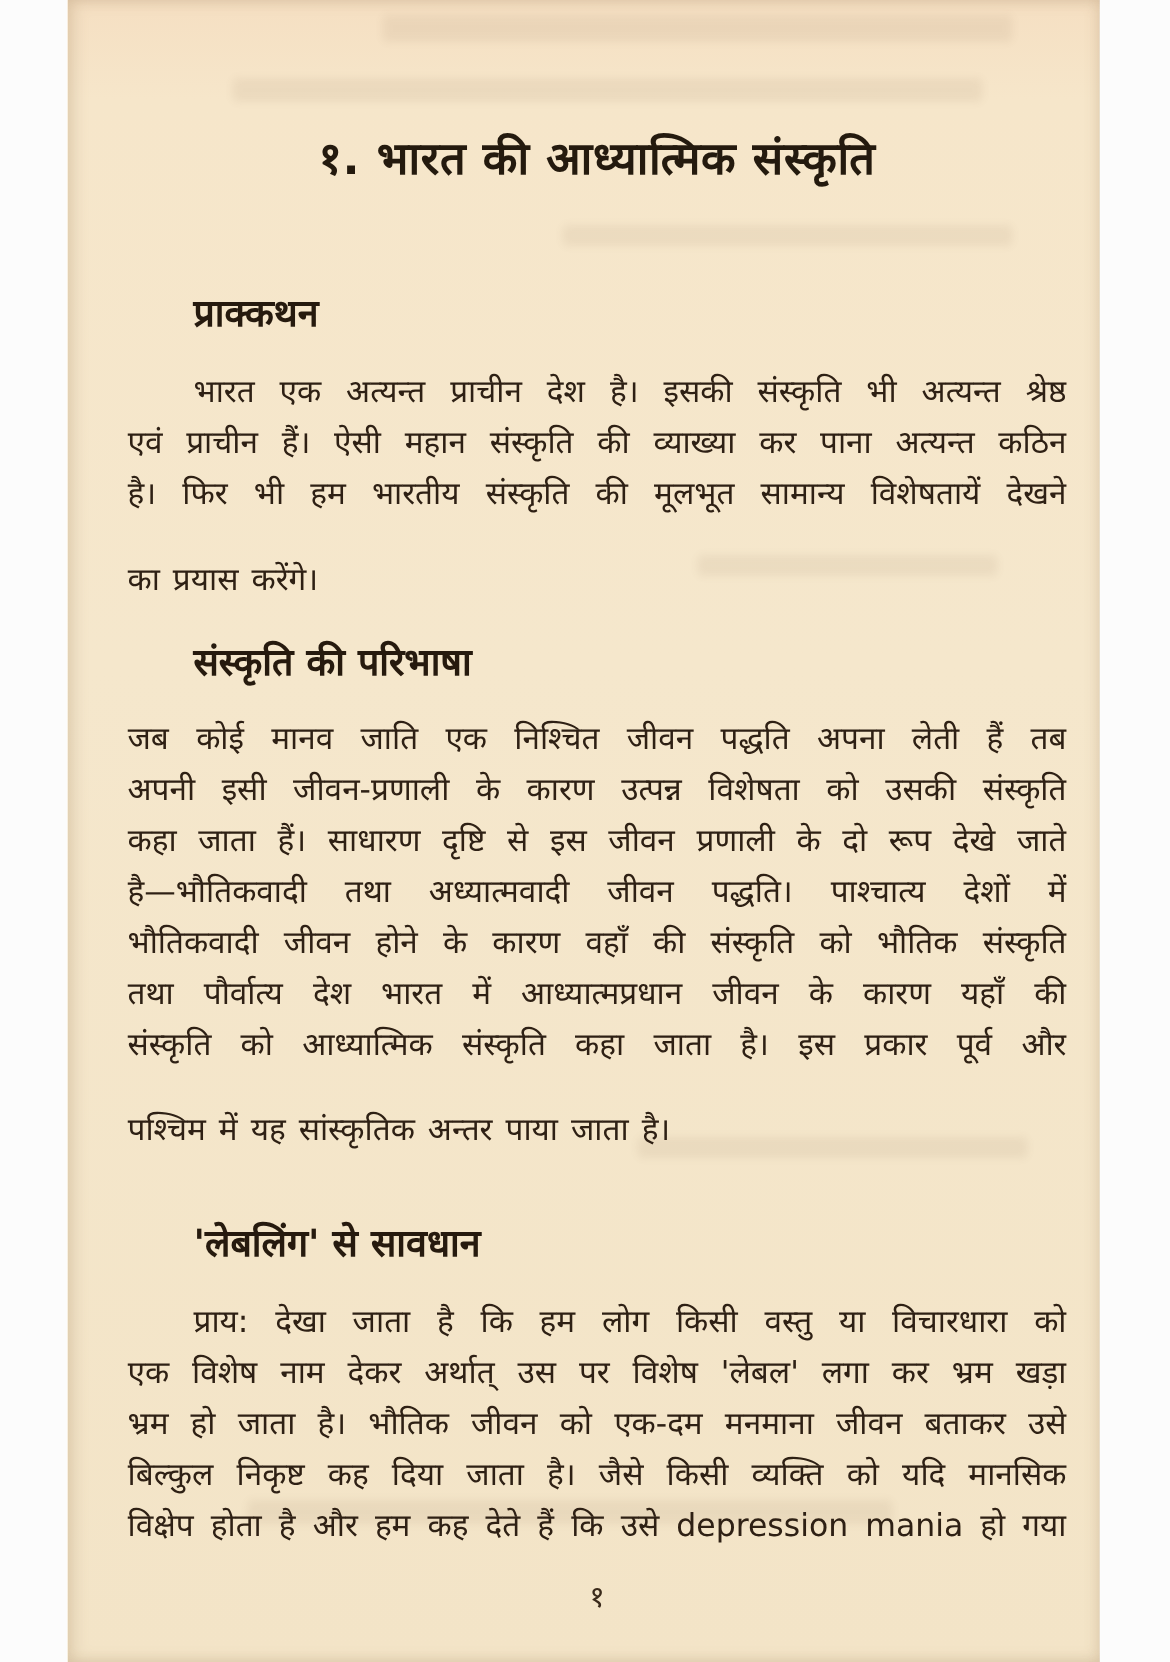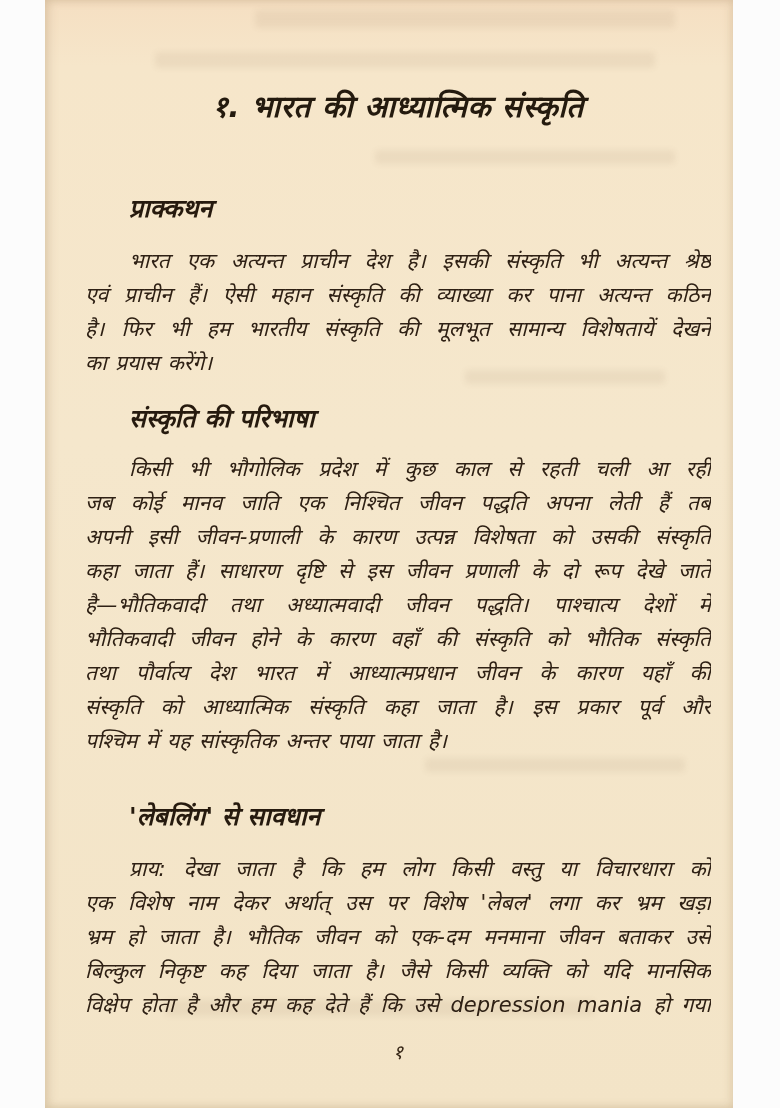--- a/index.html
+++ b/index.html
@@ -6,21 +6,20 @@
     margin: 0; padding: 0;
     width: 780px; height: 1108px;
     background: #fcfcfc;
     overflow: hidden;
     font-family: "DejaVu Sans", sans-serif;
   }
   .scan-wrap {
     position: relative;
     width: 780px; height: 1108px;
     background: #fcfcfc;
-    font-style: italic;
   }
   .paper {
     position: absolute;
     left: 45px; top: 0;
     width: 688px; height: 1108px;
     background: linear-gradient(180deg, #f5dfc2 0%, #f6e6ca 6%, #f5e7cc 40%, #f3e4c7 100%);
     box-shadow: inset 4px 0 10px rgba(160,130,95,0.25), inset -3px 0 8px rgba(170,140,100,0.18);
     color: #2e2014;
   }
   
@@ -64,21 +63,21 @@
     font-size: 21px;
     line-height: 34px;
     height: 34px;
     overflow: hidden;
     text-align: justify;
     text-align-last: justify;
     word-spacing: 2px;
     color: #2e2014;
   }
   .line.indent { padding-left: 44px; }
-  .line.end { text-align-last: left; }
+  .line.end { text-align-last: left; margin-top: 23px; }
   .page-number {
     margin-top: 16px;
     text-align: center;
     font-size: 20px;
     color: #3a2a1a;
   }
 </style>
 </head>
 <body>
 
@@ -99,21 +98,20 @@
       <div class="section-heading h1-gap">प्राक्कथन</div>
       <div class="para">
         <div class="line indent">भारत एक अत्यन्त प्राचीन देश है। इसकी संस्कृति भी अत्यन्त श्रेष्ठ</div>
         <div class="line">एवं प्राचीन हैं। ऐसी महान संस्कृति की व्याख्या कर पाना अत्यन्त कठिन</div>
         <div class="line">है। फिर भी हम भारतीय संस्कृति की मूलभूत सामान्य विशेषतायें देखने</div>
         <div class="line end">का प्रयास करेंगे।</div>
       </div>
 
       <div class="section-heading h2-gap">संस्कृति की परिभाषा</div>
       <div class="para p2-gap">
-        <div class="line indent">किसी भी भौगोलिक प्रदेश में कुछ काल से रहती चली आ रही</div>
         <div class="line">जब कोई मानव जाति एक निश्चित जीवन पद्धति अपना लेती हैं तब</div>
         <div class="line">अपनी इसी जीवन-प्रणाली के कारण उत्पन्न विशेषता को उसकी संस्कृति</div>
         <div class="line">कहा जाता हैं। साधारण दृष्टि से इस जीवन प्रणाली के दो रूप देखे जाते</div>
         <div class="line">है—भौतिकवादी तथा अध्यात्मवादी जीवन पद्धति। पाश्चात्य देशों में</div>
         <div class="line">भौतिकवादी जीवन होने के कारण वहाँ की संस्कृति को भौतिक संस्कृति</div>
         <div class="line">तथा पौर्वात्य देश भारत में आध्यात्मप्रधान जीवन के कारण यहाँ की</div>
         <div class="line">संस्कृति को आध्यात्मिक संस्कृति कहा जाता है। इस प्रकार पूर्व और</div>
         <div class="line end">पश्चिम में यह सांस्कृतिक अन्तर पाया जाता है।</div>
       </div>
 

